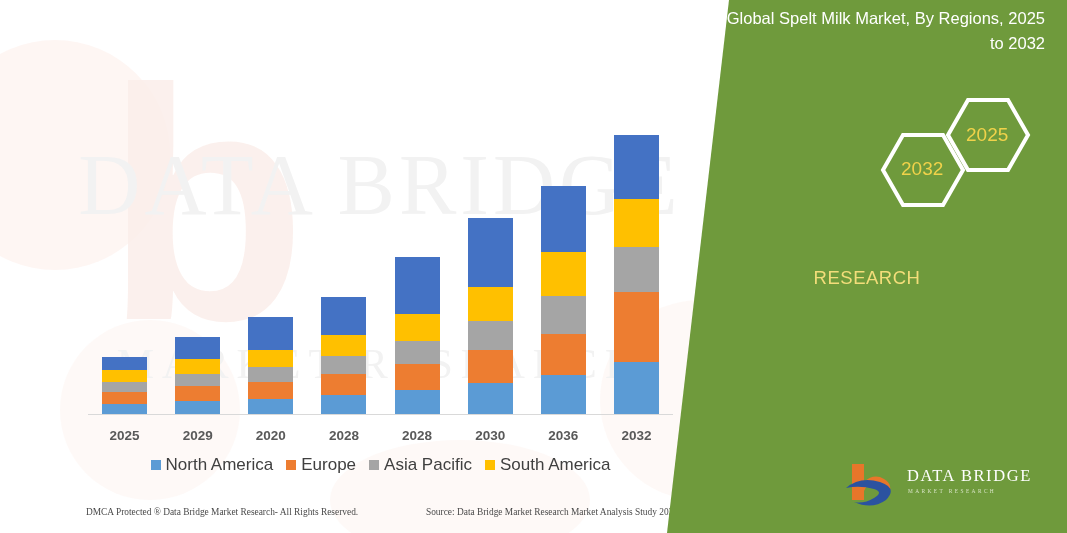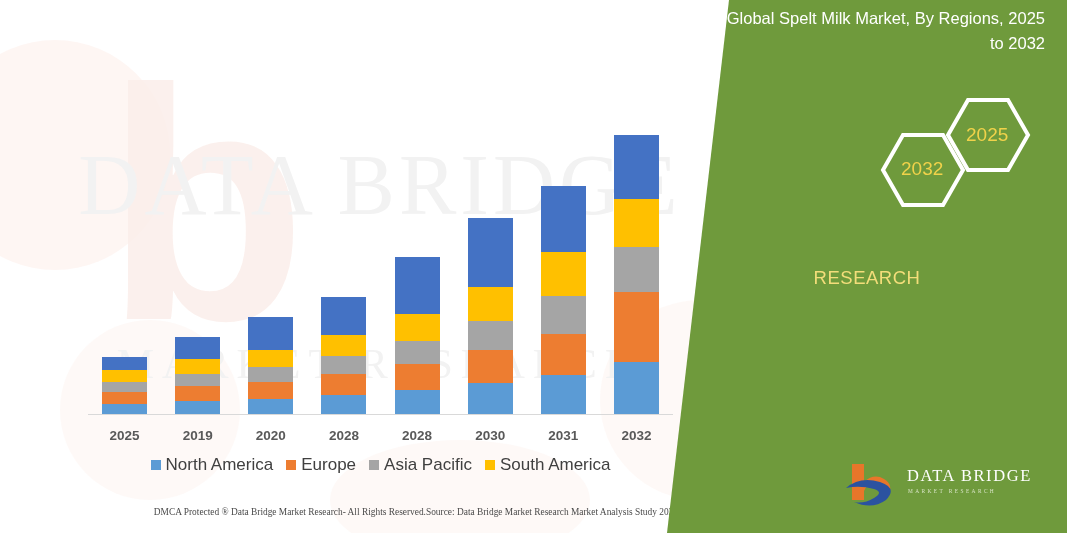--- a/index.html
+++ b/index.html
@@ -78,21 +78,21 @@
     position:absolute;left:88px;top:455px;width:585px;
     display:flex;justify-content:center;align-items:center;gap:13px;
     font-size:17px;font-weight:normal;color:#404040;
   }
   .legend-item{display:flex;align-items:center;gap:5px;white-space:nowrap;}
   .legend-swatch{width:10px;height:10px;display:inline-block;}
 
   
   #footer{
     position:absolute;left:0;top:507px;width:760px;
-    display:flex;justify-content:flex-end;
+    display:flex;justify-content:space-between;
     padding:0 82px 0 86px;box-sizing:border-box;
     font-family:"Liberation Serif", serif;
     font-size:9.4px;color:#4a4a4a;
   }
 
   
   #right-panel{
     position:absolute;right:0;top:0;width:400px;height:533px;
     background:#6f9a3c;
     clip-path:polygon(100% 0, 100% 100%, 0 100%, 15.5% 0);
@@ -200,26 +200,26 @@
           <div class="seg" style="height: 45px; background: rgb(165, 165, 165);"></div>
           <div class="seg" style="height: 70px; background: rgb(237, 125, 49);"></div>
           <div class="seg" style="height: 53px; background: rgb(91, 155, 213);"></div>
         </div>
       </div>
   </div>
   <div id="axis-line" style="left:88px;"></div>
 
   <div id="x-labels">
       <div class="x-tick">2025</div>
-      <div class="x-tick">2019</div>
+      <div class="x-tick">2029</div>
       <div class="x-tick">2020</div>
       <div class="x-tick">2028</div>
       <div class="x-tick">2028</div>
       <div class="x-tick">2030</div>
-      <div class="x-tick">2031</div>
+      <div class="x-tick">2036</div>
       <div class="x-tick">2032</div>
     </div>
 
   <div id="legend">
       <div class="legend-item">
         <span class="legend-swatch" style="background: rgb(91, 155, 213);"></span>
         <span>North America</span>
       </div>
       <div class="legend-item">
         <span class="legend-swatch" style="background: rgb(237, 125, 49);"></span>

